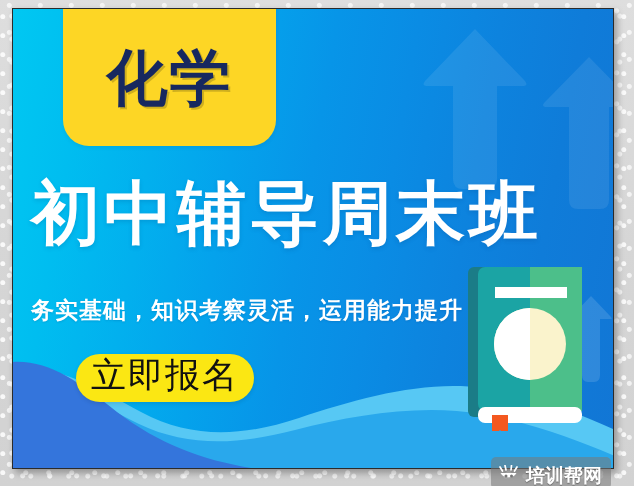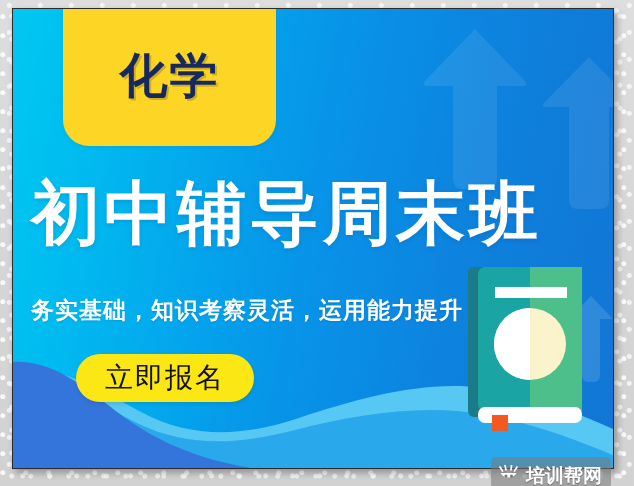--- a/index.html
+++ b/index.html
@@ -68,22 +68,22 @@
     width: 213px;
     height: 141px;
     background: #fdd625;
     border-radius: 0 0 26px 26px;
     display: flex;
     align-items: center;
     justify-content: center;
     box-shadow: 0 2px 4px rgba(0,0,0,.06);
   }
   #subject-badge-label {
-    font-family: Liberation Mono, monospace;
-    font-size: 48px;
+    font-family: Liberation Serif, serif;
+    font-size: 61px;
     font-weight: bold;
     color: #17285f;
     letter-spacing: 2px;
     line-height: 1;
     text-shadow: 2px 2px 0 rgba(0,0,0,.18);
     margin-top: 6px;
   }
 
   
   #headline {
@@ -124,22 +124,22 @@
     border-radius: 24px;
     display: flex;
     align-items: center;
     justify-content: center;
     cursor: pointer;
     border: none;
     padding: 0;
     box-shadow: 0 2px 4px rgba(0,0,0,.10);
   }
   #cta-button-label {
-    font-family: Liberation Serif, serif;
-    font-size: 28px;
+    font-family: Liberation Mono, monospace;
+    font-size: 35px;
     font-weight: normal;
     color: #111111;
     letter-spacing: 2px;
     line-height: 1;
   }
 
   
   #waves {
     position: absolute;
     left: 0;

